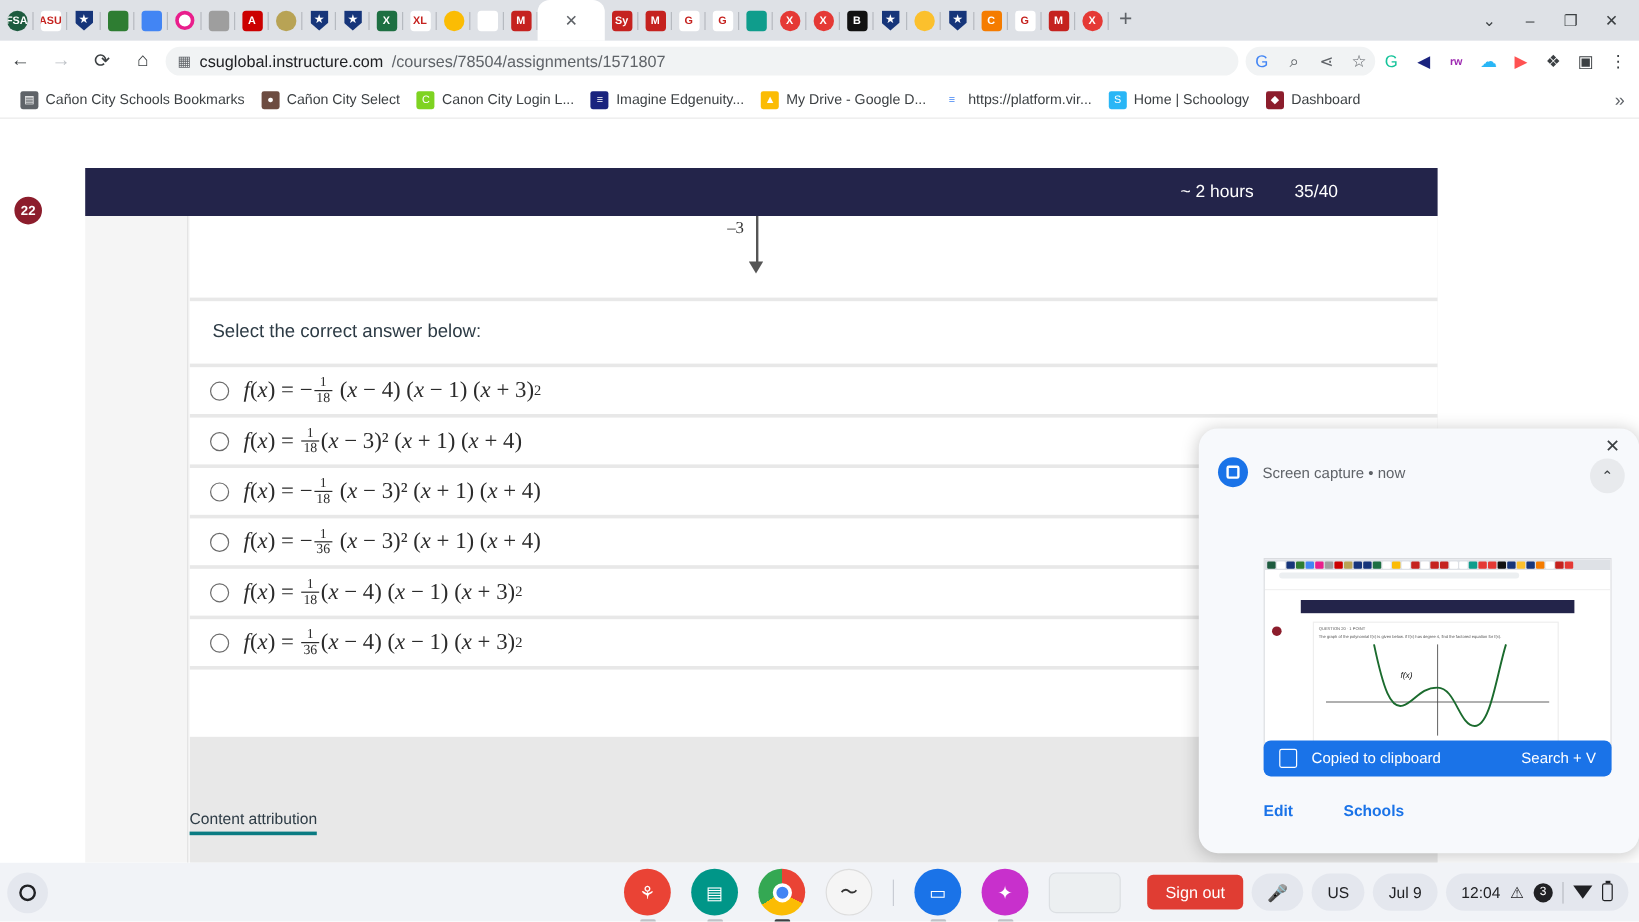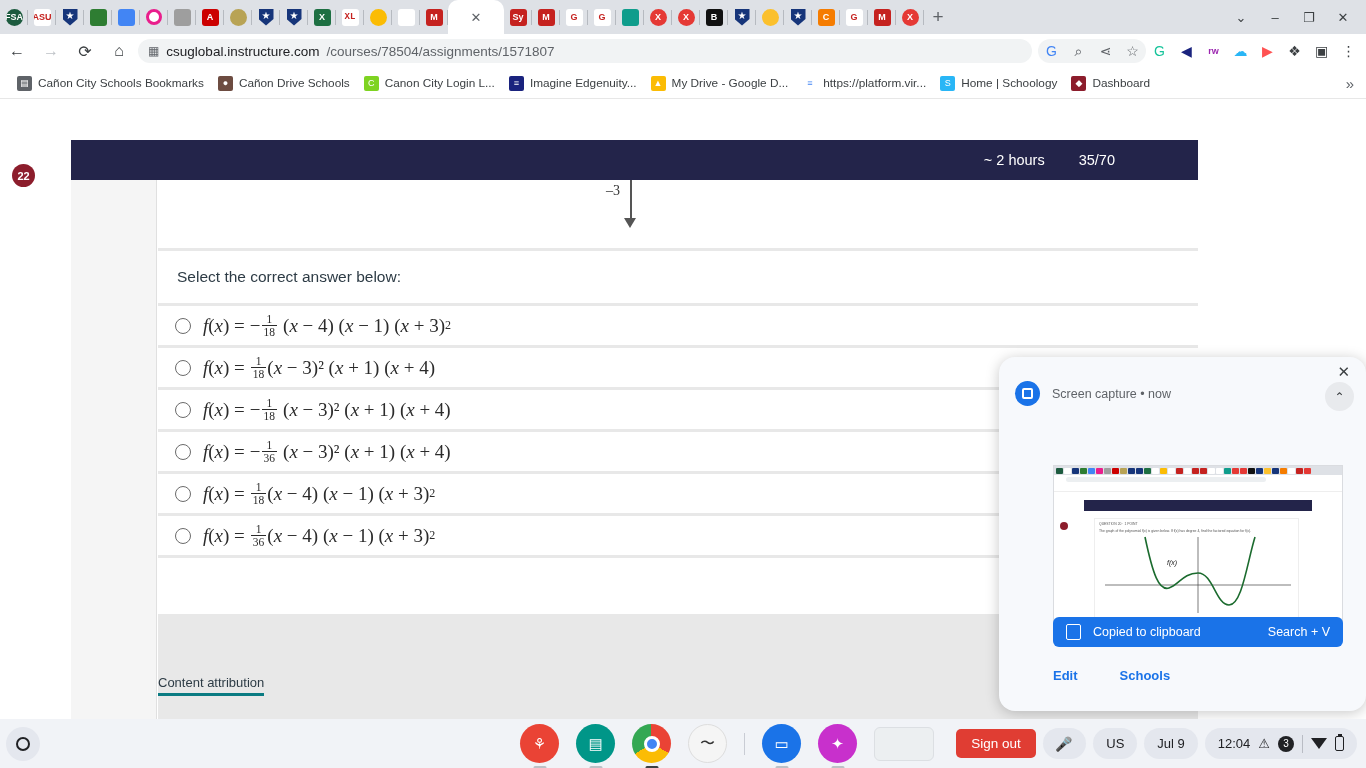--- a/index.html
+++ b/index.html
@@ -309,21 +309,21 @@
         </div>
         <div class="tab-fav">
           <div class="shield">★</div>
           <span class="sep"></span>
         </div>
         <div class="tab-fav">
           <div class="favbox" style="background: rgb(29, 111, 66); color: rgb(255, 255, 255);">X</div>
           <span class="sep"></span>
         </div>
         <div class="tab-fav">
-          <div class="favbox" style="background: #ffffff; color: rgb(197, 34, 31); font-family: Liberation Mono, monospace;">XL</div>
+          <div class="favbox" style="background: #ffffff; color: rgb(197, 34, 31);">XL</div>
           <span class="sep"></span>
         </div>
         <div class="tab-fav">
           <div class="favbox" style="background: rgb(251, 188, 4); color: rgb(255, 255, 255); border-radius: 50%;"></div>
           <span class="sep"></span>
         </div>
         <div class="tab-fav">
           <div class="favbox" style="background: rgb(255, 255, 255); color: rgb(197, 34, 31);"></div>
           <span class="sep"></span>
         </div>
@@ -434,21 +434,21 @@
       </div>
   </div>
 
   <div class="bookmarks" id="bookmarks-bar">
       <div class="bm">
         <span class="bmico" style="background: rgb(95, 99, 104); color: rgb(255, 255, 255);">▤</span>
         <span>Cañon City Schools Bookmarks</span>
       </div>
       <div class="bm">
         <span class="bmico" style="background: rgb(109, 76, 65); color: rgb(255, 255, 255);">●</span>
-        <span>Cañon Drive Schools</span>
+        <span>Cañon City Select</span>
       </div>
       <div class="bm">
         <span class="bmico" style="background: rgb(126, 211, 33); color: rgb(255, 255, 255);">C</span>
         <span>Canon City Login L...</span>
       </div>
       <div class="bm">
         <span class="bmico" style="background: rgb(26, 35, 126); color: rgb(255, 255, 255);">≡</span>
         <span>Imagine Edgenuity...</span>
       </div>
       <div class="bm">
@@ -468,21 +468,21 @@
         <span>Dashboard</span>
       </div>
       <div class="bmmore">»</div>
     </div>
 
   <div class="page">
     <div class="badge22">22</div>
 
     <div class="darkbar">
       <span>~ 2 hours</span>
-      <span>35/70</span>
+      <span>35/40</span>
     </div>
 
     <div class="leftcol"></div>
 
     <div class="content">
 
       <div class="card graphcard">
         <span class="axisminus">–3</span>
         <div class="axisline"></div>
         <div class="axisarrow"></div>

